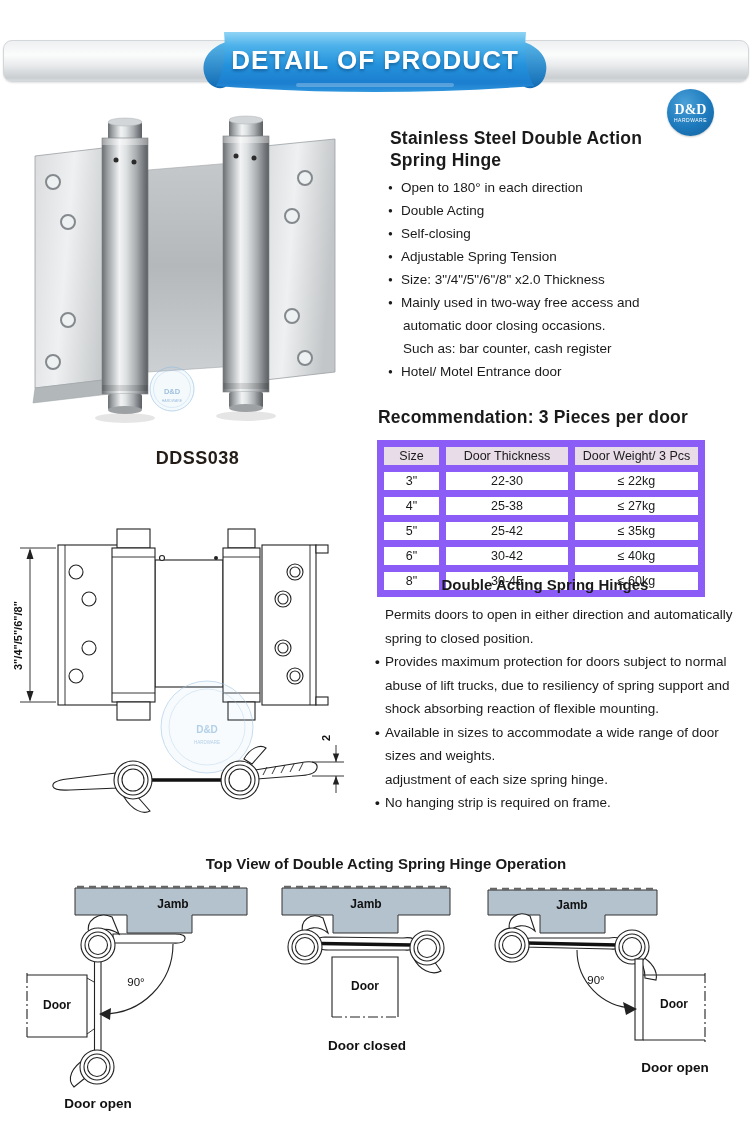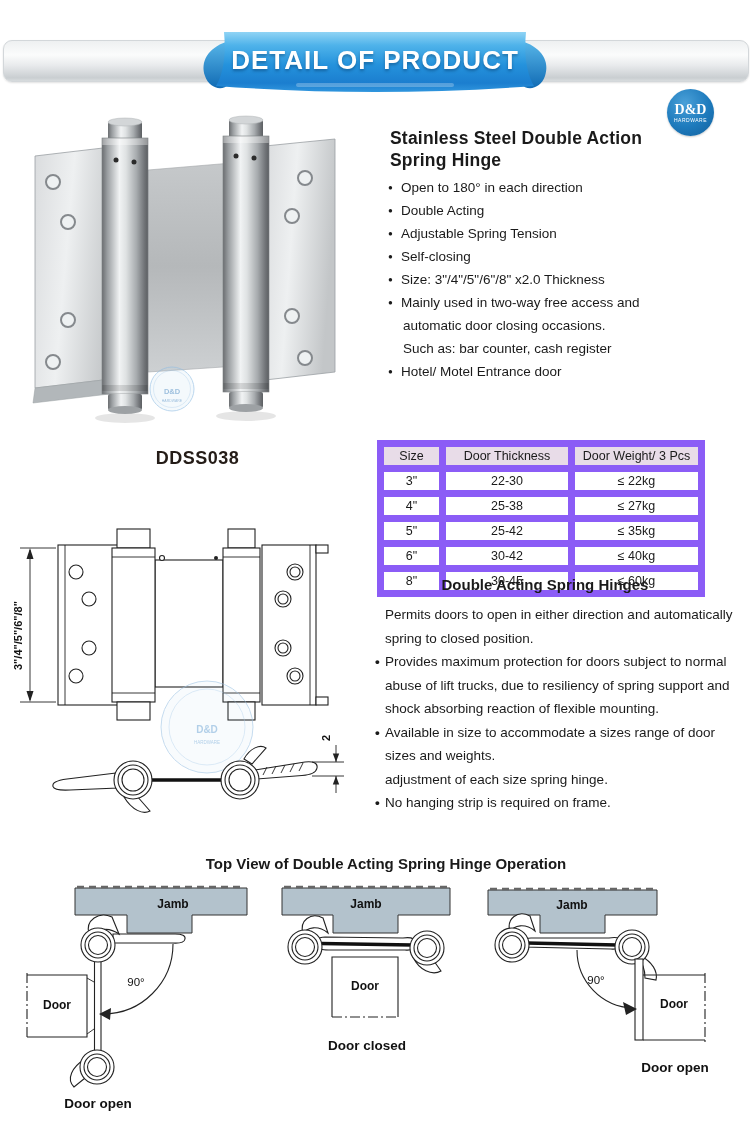--- a/index.html
+++ b/index.html
@@ -174,29 +174,30 @@
   </svg>
   <div class="model">DDSS038</div>
 
   <div class="title">
     <div>Stainless Steel Double Action</div>
     <div>Spring Hinge</div>
   </div>
   <div class="features">
     <div class="feat">Open to 180° in each direction</div>
     <div class="feat">Double Acting</div>
+    <div class="feat">Self-closing</div>
     <div class="feat">Adjustable Spring Tension</div>
-    <div class="feat">Self-closing</div>
     <div class="feat">Size: 3"/4"/5"/6"/8" x2.0 Thickness</div>
     <div class="feat">Mainly used in two-way free access and</div>
     <div class="cont">automatic door closing occasions.</div>
     <div class="cont">Such as: bar counter, cash register</div>
     <div class="feat">Hotel/ Motel Entrance door</div>
   </div>
 
+  <div class="rec-heading">Recommendation: 3 Pieces per door</div>
   <table class="rec">
     <thead>
       <tr>
         <th class="c0">Size</th>
         <th class="c1">Door Thickness</th>
         <th class="c2">Door Weight/ 3 Pcs</th>
       </tr>
     </thead>
     <tbody>
       <tr>
@@ -303,21 +304,21 @@
     </g>
   </svg>
 
   <div class="info-heading">Double Acting Spring Hinges</div>
   <div class="info">
     <div class="il">Permits doors to open in either direction and automatically</div>
     <div class="il">spring to closed position.</div>
     <div class="il bl">Provides maximum protection for doors subject to normal</div>
     <div class="il">abuse of lift trucks, due to resiliency of spring support and</div>
     <div class="il">shock absorbing reaction of flexible mounting.</div>
-    <div class="il bl">Available in size to accommodate a sizes range of door</div>
+    <div class="il bl">Available in sizes to accommodate a wide range of door</div>
     <div class="il">sizes and weights.</div>
     <div class="il">adjustment of each size spring hinge.</div>
     <div class="il bl">No hanging strip is required on frame.</div>
   </div>
 
   <div class="topview-heading">Top View of Double Acting Spring Hinge Operation</div>
   <svg class="diag" width="720" height="250" viewBox="0 0 720 250">
 
     <g>
       <path d="M60,10 H232 V37 H177 V55 H112 V37 H60 Z" class="jamb"></path>

